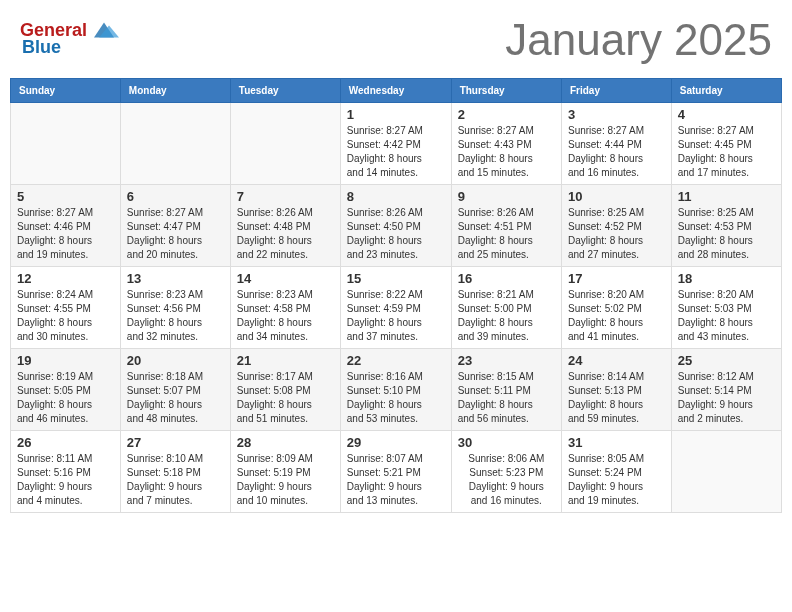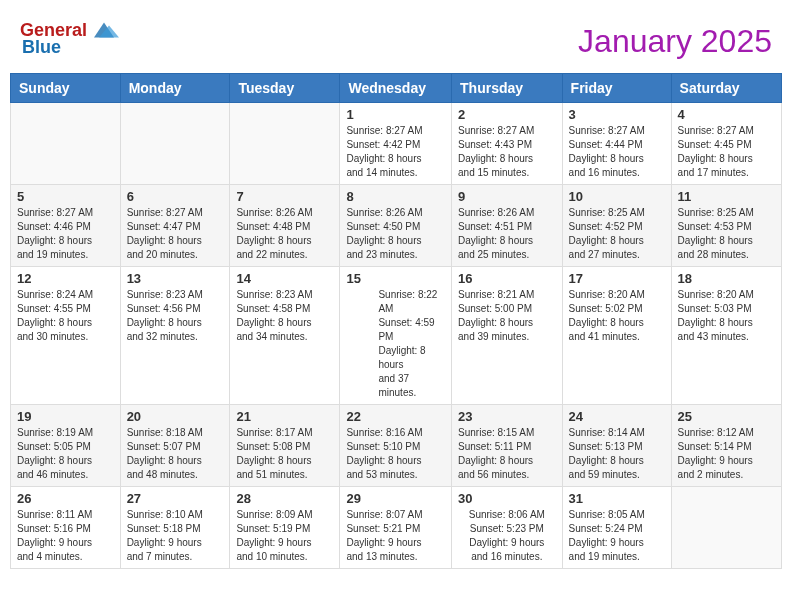--- a/index.html
+++ b/index.html
@@ -33,40 +33,39 @@
     }
     .logo-icon {
       width: 30px;
       height: 30px;
       margin-left: 2px;
     }
     .title-section {
       text-align: right;
     }
     .month-title {
-      font-size: 32px;
+      font-size: 44px;
       font-weight: normal;
-      color: #a21caf;
-      margin-top: 8px;
+      color: #737373;
     }
     .location {
       font-size: 14px;
       color: #555;
     }
     .calendar {
       width: 100%;
       border-collapse: collapse;
       border: 1px solid #ccc;
     }
     .calendar th {
       background-color: #3a7abf;
       color: white;
       text-align: left;
       padding: 6px 8px;
-      font-size: 14px;
+      font-size: 10px;
       border: 1px solid #2a6aaf;
     }
     .calendar td {
       vertical-align: top;
       border: 1px solid #ddd;
       padding: 4px 6px;
       width: 113px;
       min-height: 90px;
       font-size: 11px;
       color: #333;
@@ -228,21 +227,21 @@
         </td>
         <td>
           <span class="day-number">14</span>
           <div class="day-info" style="white-space: pre-line;">Sunrise: 8:23 AM
 Sunset: 4:58 PM
 Daylight: 8 hours
 and 34 minutes.</div>
         </td>
         <td>
           <span class="day-number">15</span>
-          <div class="day-info" style="white-space: pre-line; margin-left: 32px;">Sunrise: 8:22 AM
+          <div class="day-info" style="white-space: pre-line;">Sunrise: 8:22 AM
 Sunset: 4:59 PM
 Daylight: 8 hours
 and 37 minutes.</div>
         </td>
         <td>
           <span class="day-number">16</span>
           <div class="day-info" style="white-space: pre-line;">Sunrise: 8:21 AM
 Sunset: 5:00 PM
 Daylight: 8 hours
 and 39 minutes.</div>

